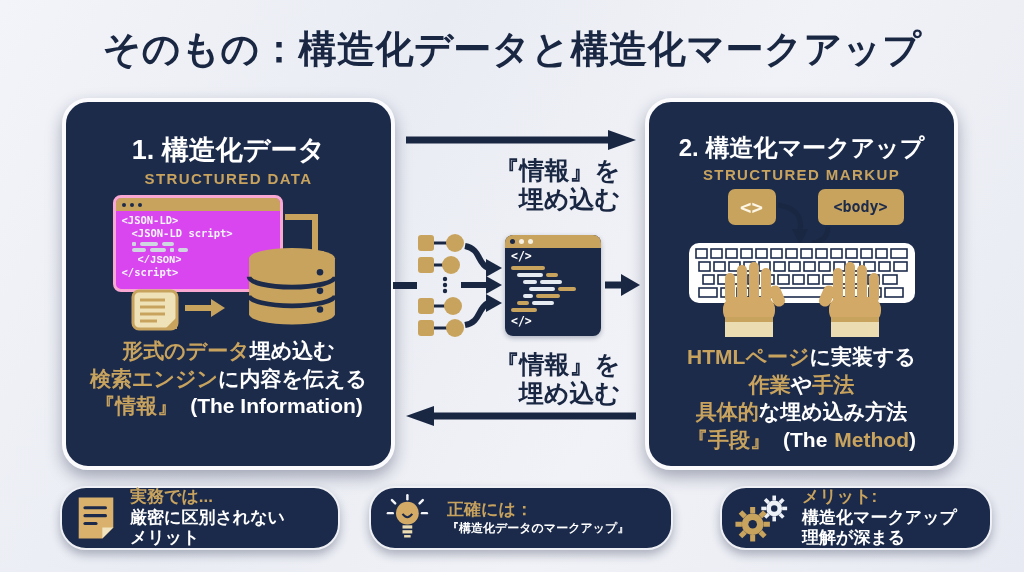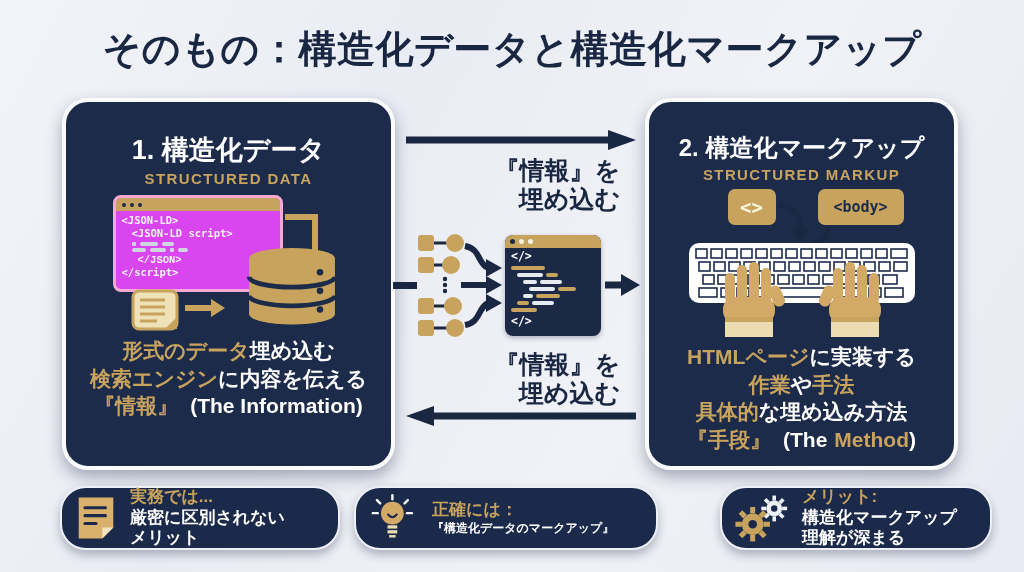--- a/index.html
+++ b/index.html
@@ -77,21 +77,21 @@
   .pl1{margin-left:6px;} .pl2{margin-left:12px;} .pl3{margin-left:18px;}
   .w10{width:10px;}.w12{width:12px;}.w14{width:14px;}.w18{width:18px;}
   .w22{width:22px;}.w24{width:24px;}.w26{width:26px;}.w34{width:34px;}
 
   
   .card { position:absolute; top:486px; height:64px; background:#1b2a4a;
           border:2px solid #eef0f5; border-radius:26px;
           box-shadow:0 5px 10px rgba(22,32,62,.3);
           display:flex; align-items:center; padding:8px 12px; gap:12px; color:#fff; }
   .card.c1 { left:60px;  width:280px; }
-  .card.c2 { left:354px; width:304px; }
+  .card.c2 { left:369px; width:304px; }
   .card.c3 { left:720px; width:272px; }
   .card-text { text-align:left; font-weight:700; line-height:1.22; }
   .card-title { color:#c8a35e; font-size:17px; }
   .card-line  { color:#ffffff; font-size:17px; }
   .card.c2 .card-line { font-size:12px; }
 </style>
 </head>
 <body>
 
 <div class="stage">

